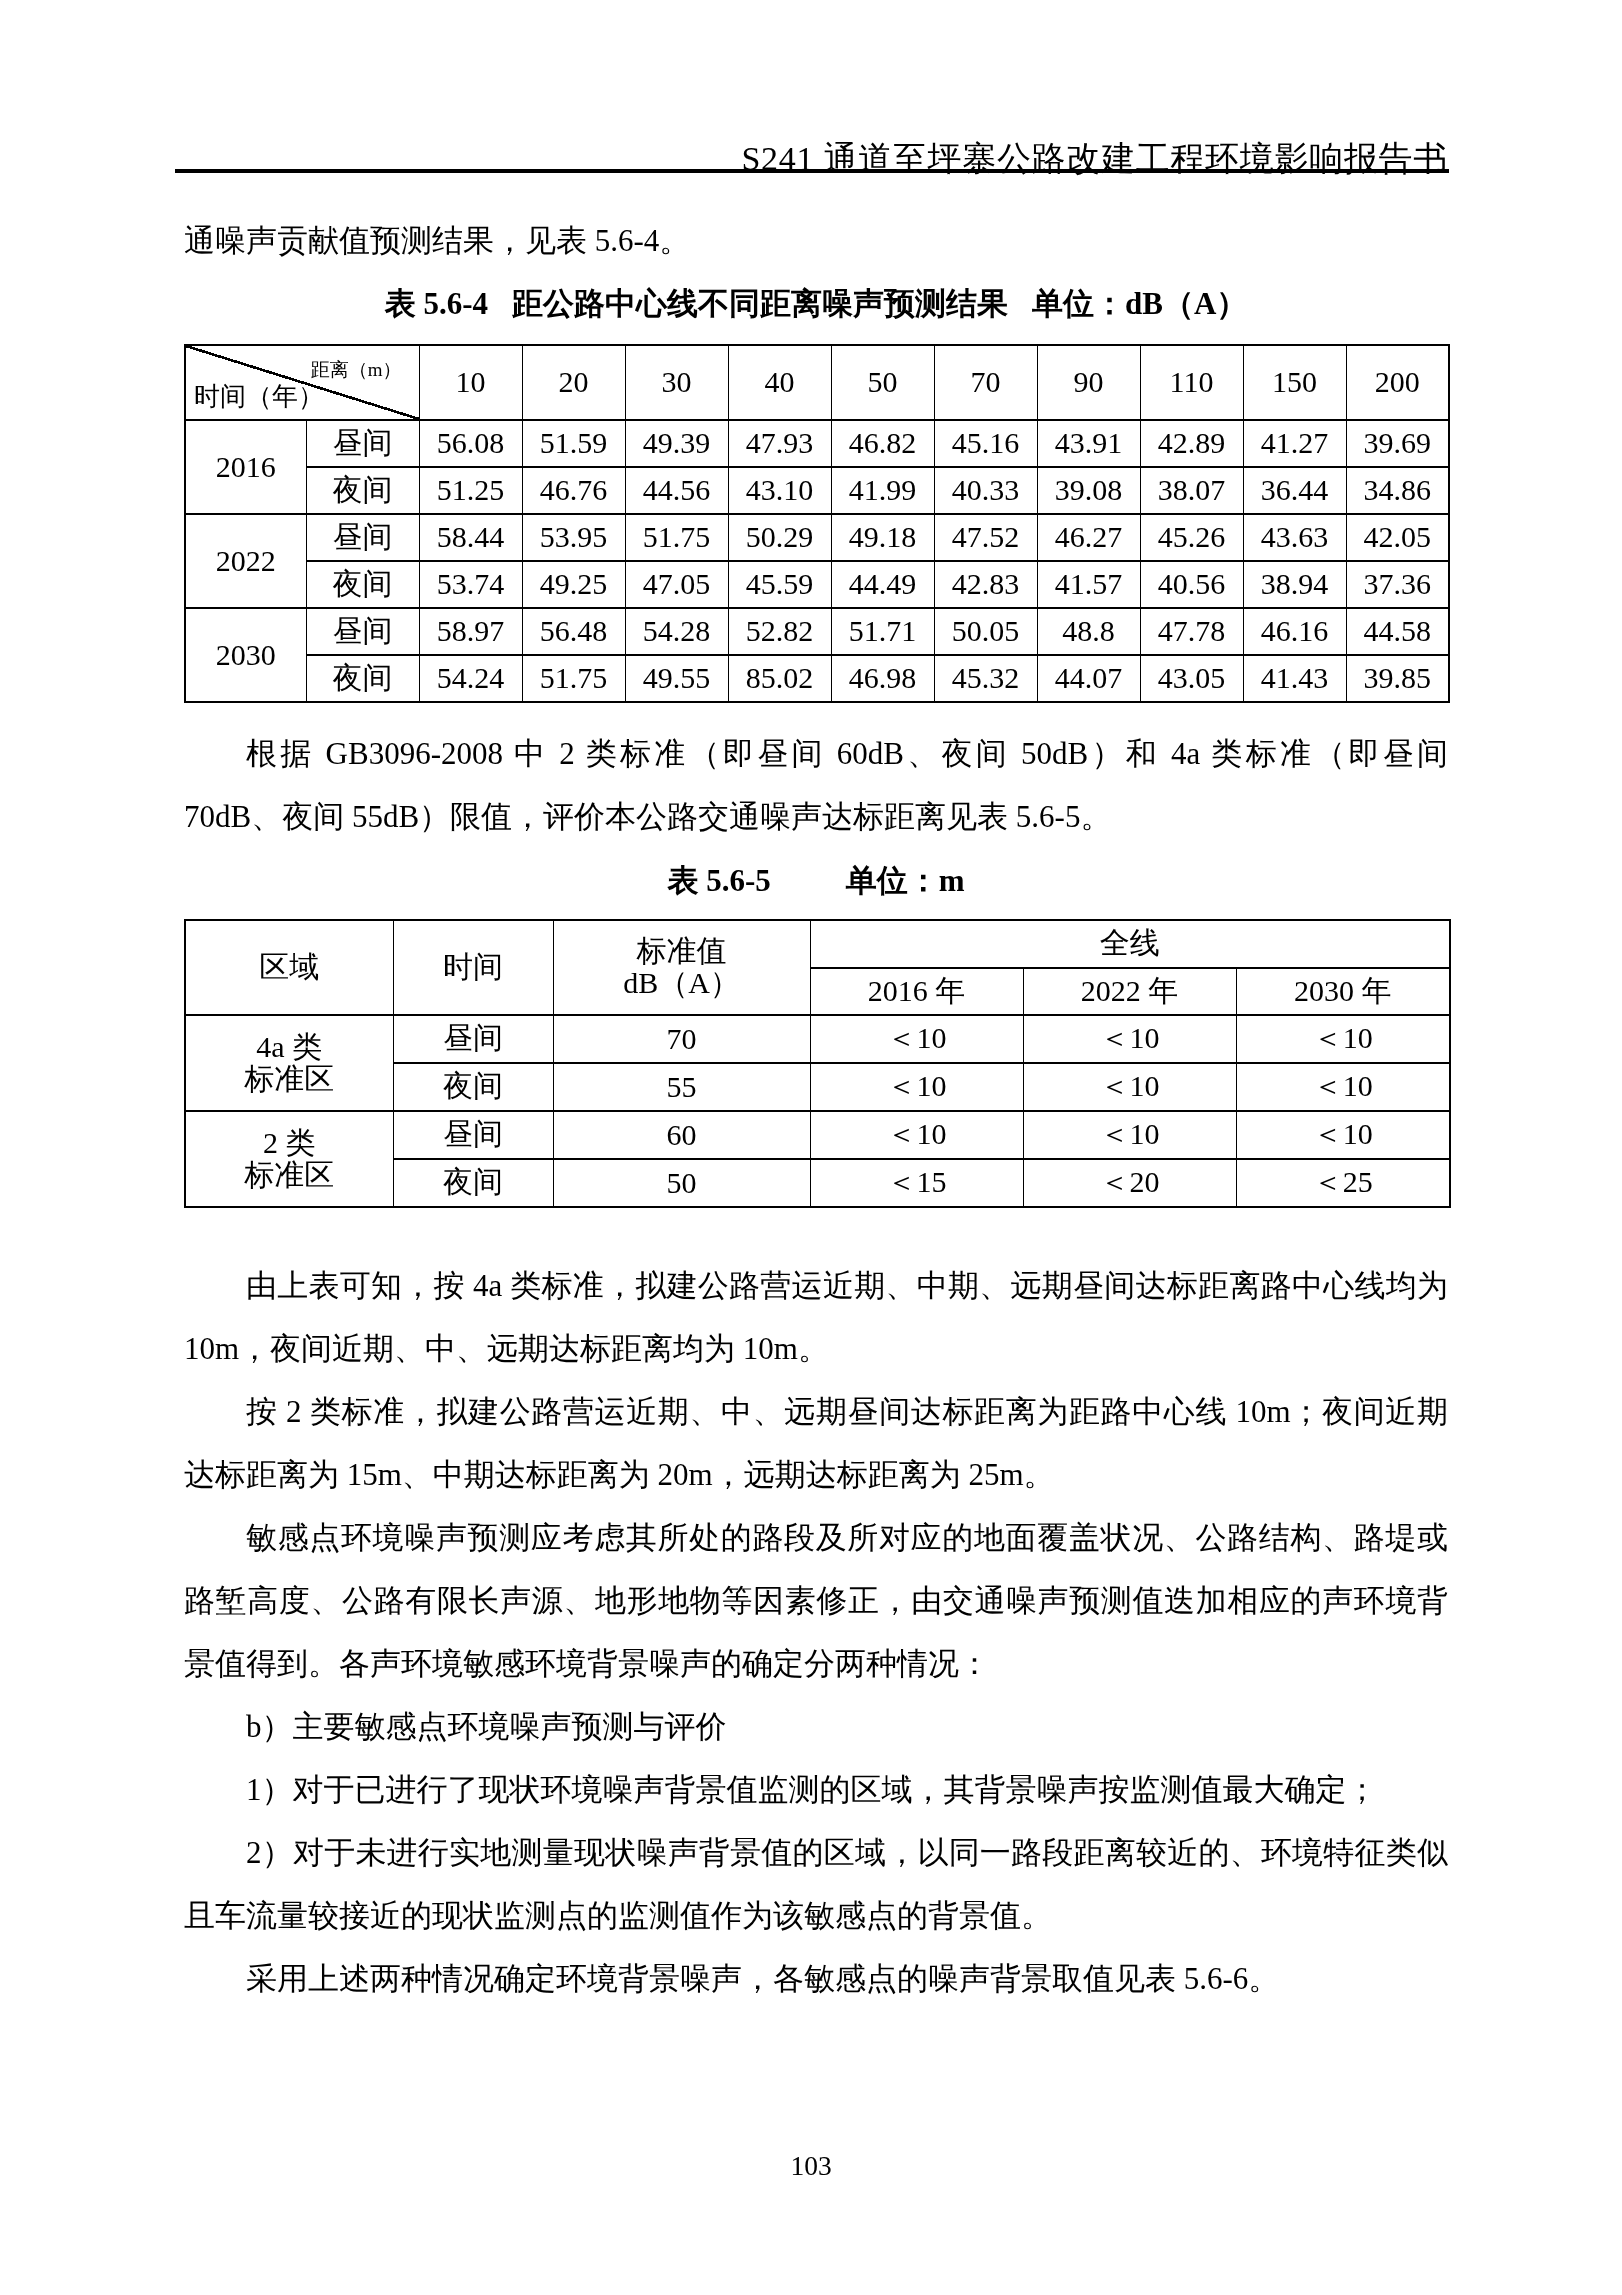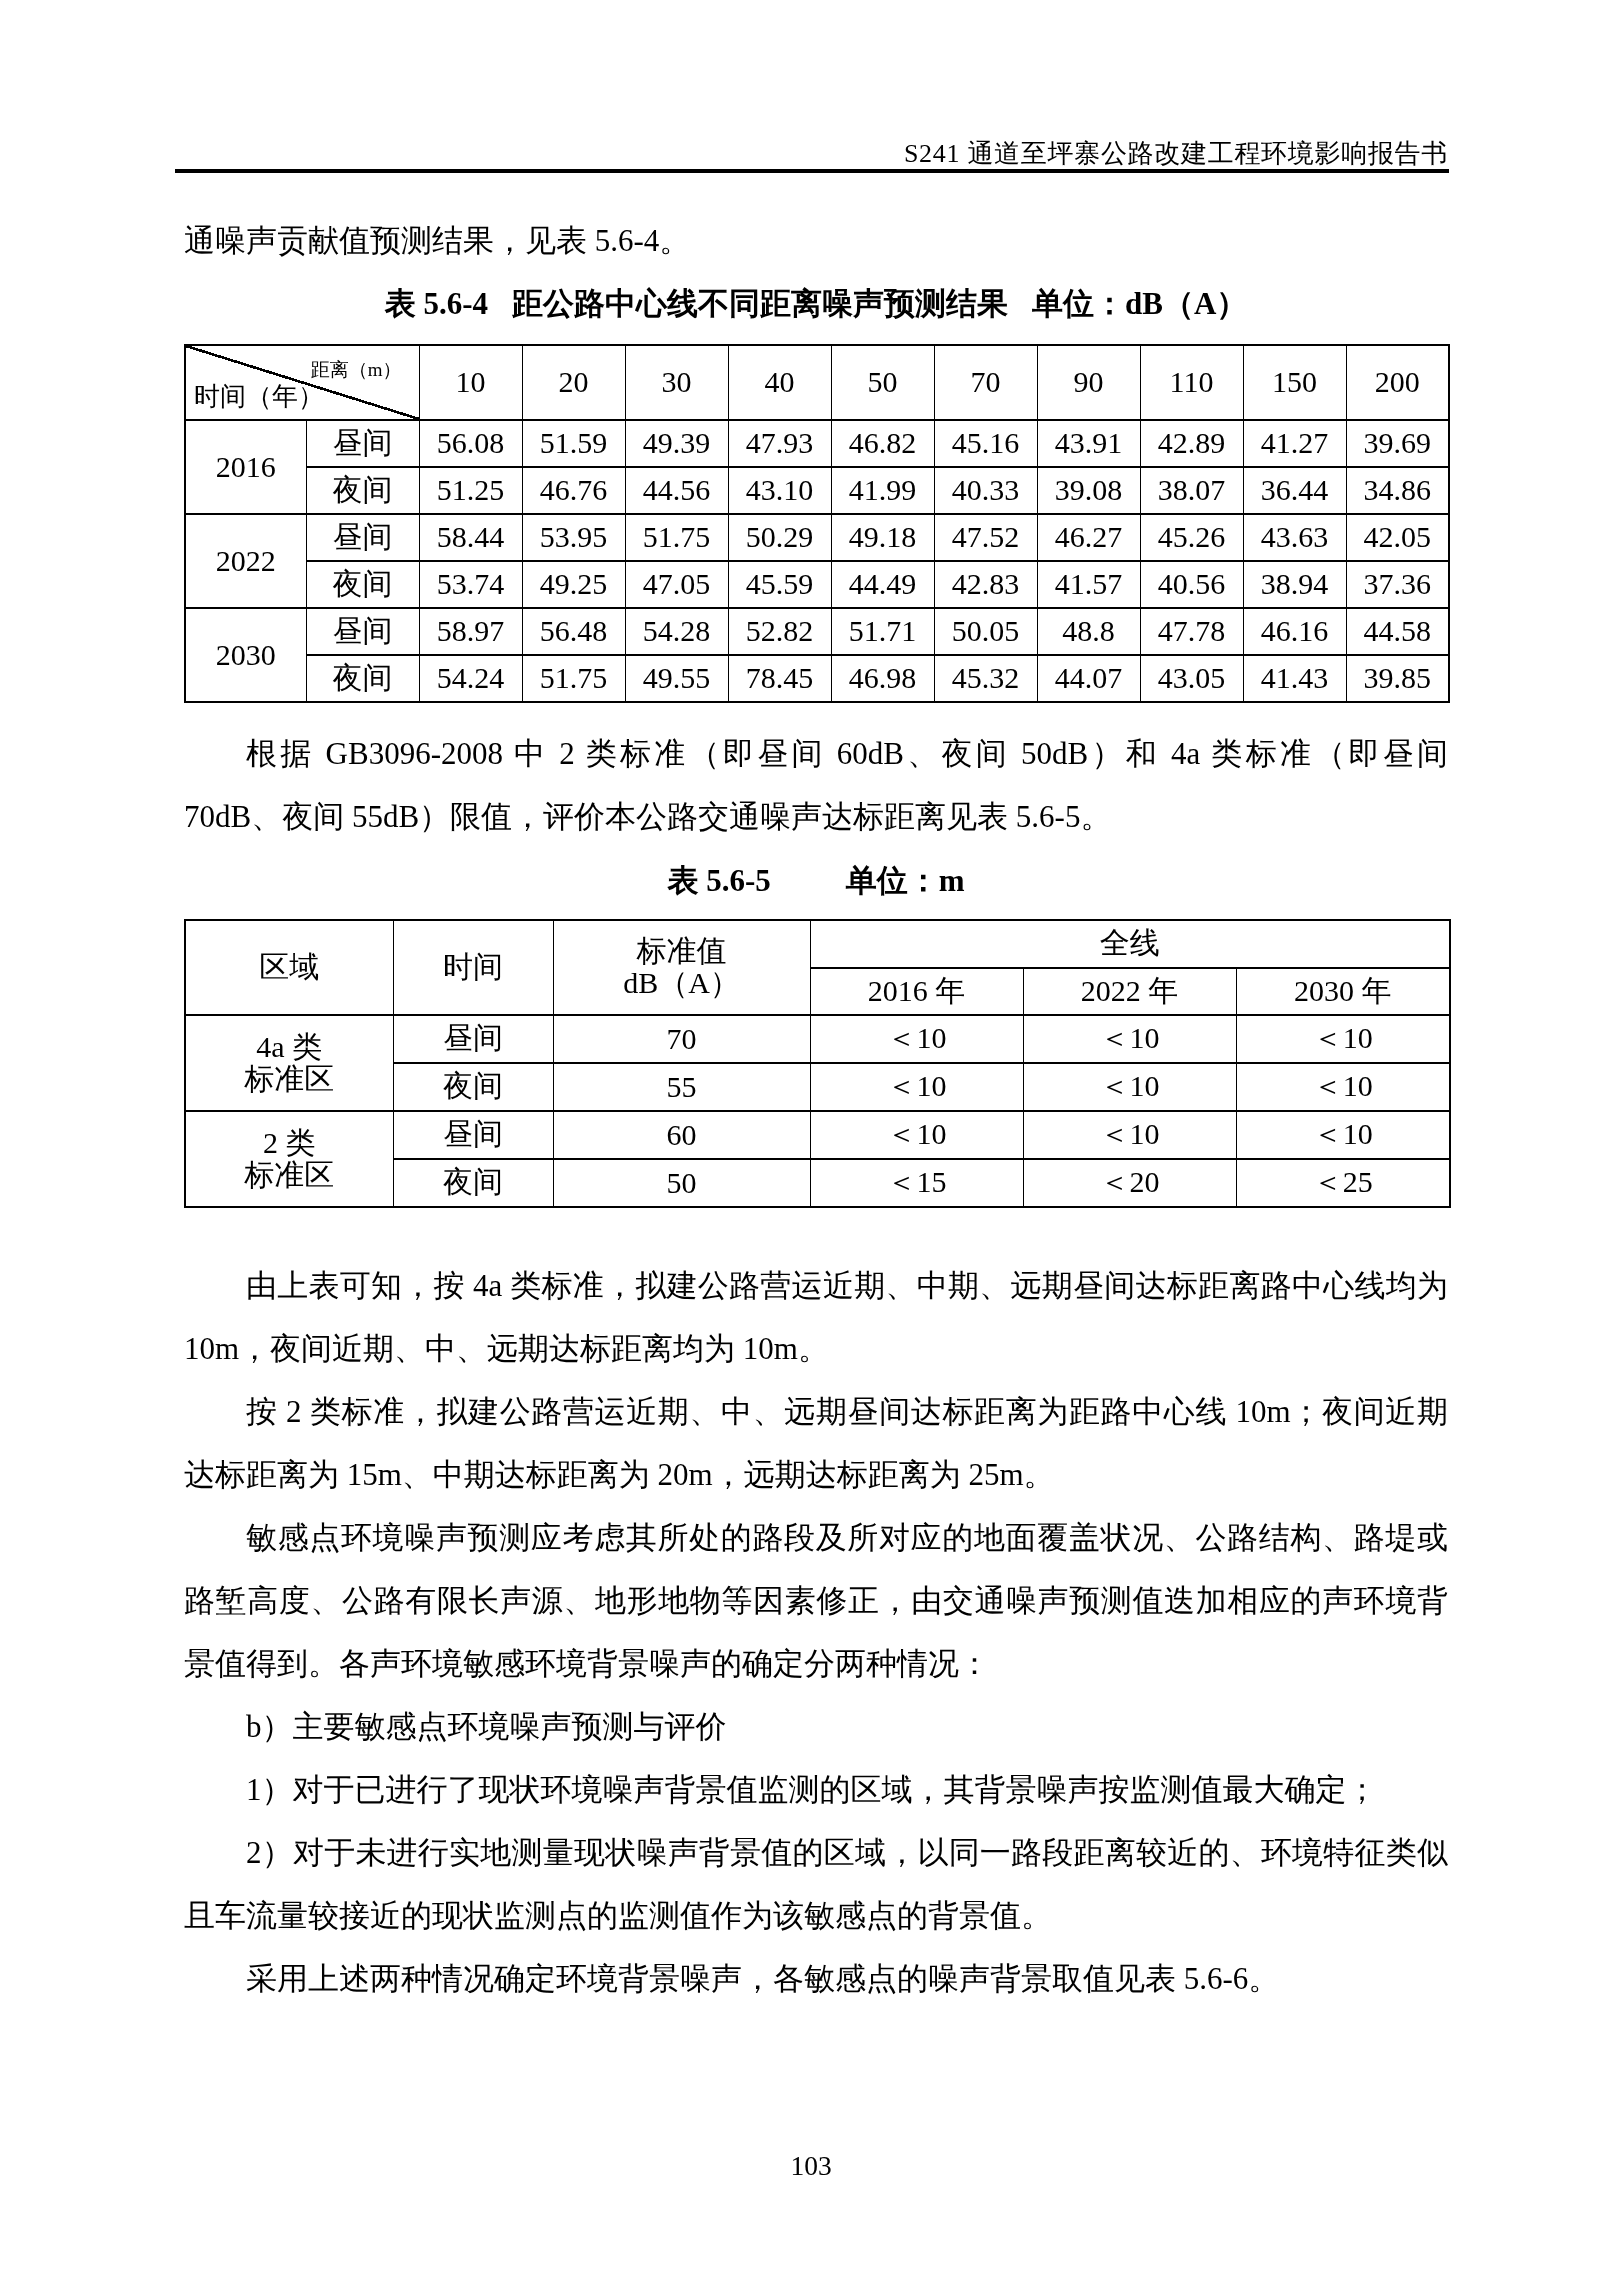--- a/index.html
+++ b/index.html
@@ -2,21 +2,21 @@
 <html style="font-size:10.5px"><head>
 <meta charset="utf-8">
 <style>
   * { margin:0; padding:0; box-sizing:border-box; }
   html,body { background:#ffffff; }
   .page {
     position:relative; width:1622px; height:2295px; background:#ffffff;
     font-family:"Liberation Serif","DejaVu Serif",serif; color:#000;
     overflow:hidden;
   }
-  .header-title { position:absolute; top:136px; right:174px; font-size:26px; letter-spacing:0.7px; }
+  .header-title { position:absolute; top:136px; right:174px; font-size:34px; letter-spacing:0.7px; }
   .header-rule  { position:absolute; top:169px; left:175px; right:173px; height:3.9px; background:#000; }
   .content { position:absolute; left:184px; right:174px; top:209px; }
 
   .para { font-size:31px; line-height:63px; text-align:justify; text-justify:inter-character; }
   .para.indent { text-indent:2em; }
   .mt30 { margin-top:19.6px; }
   .mt70 { margin-top:46px; }
 
   .caption { display:flex; justify-content:center; align-items:baseline; font-weight:bold; font-size:31px; line-height:39px; }
   .caption1 { margin-top:11.8px; column-gap:24px; }
@@ -166,21 +166,21 @@
             <td>48.8</td>
             <td>47.78</td>
             <td>46.16</td>
             <td>44.58</td>
           </tr>
           <tr>
             <td>夜间</td>
             <td>54.24</td>
             <td>51.75</td>
             <td>49.55</td>
-            <td>78.45</td>
+            <td>85.02</td>
             <td>46.98</td>
             <td>45.32</td>
             <td>44.07</td>
             <td>43.05</td>
             <td>41.43</td>
             <td>39.85</td>
           </tr>
         </tbody>
     </table>
 

